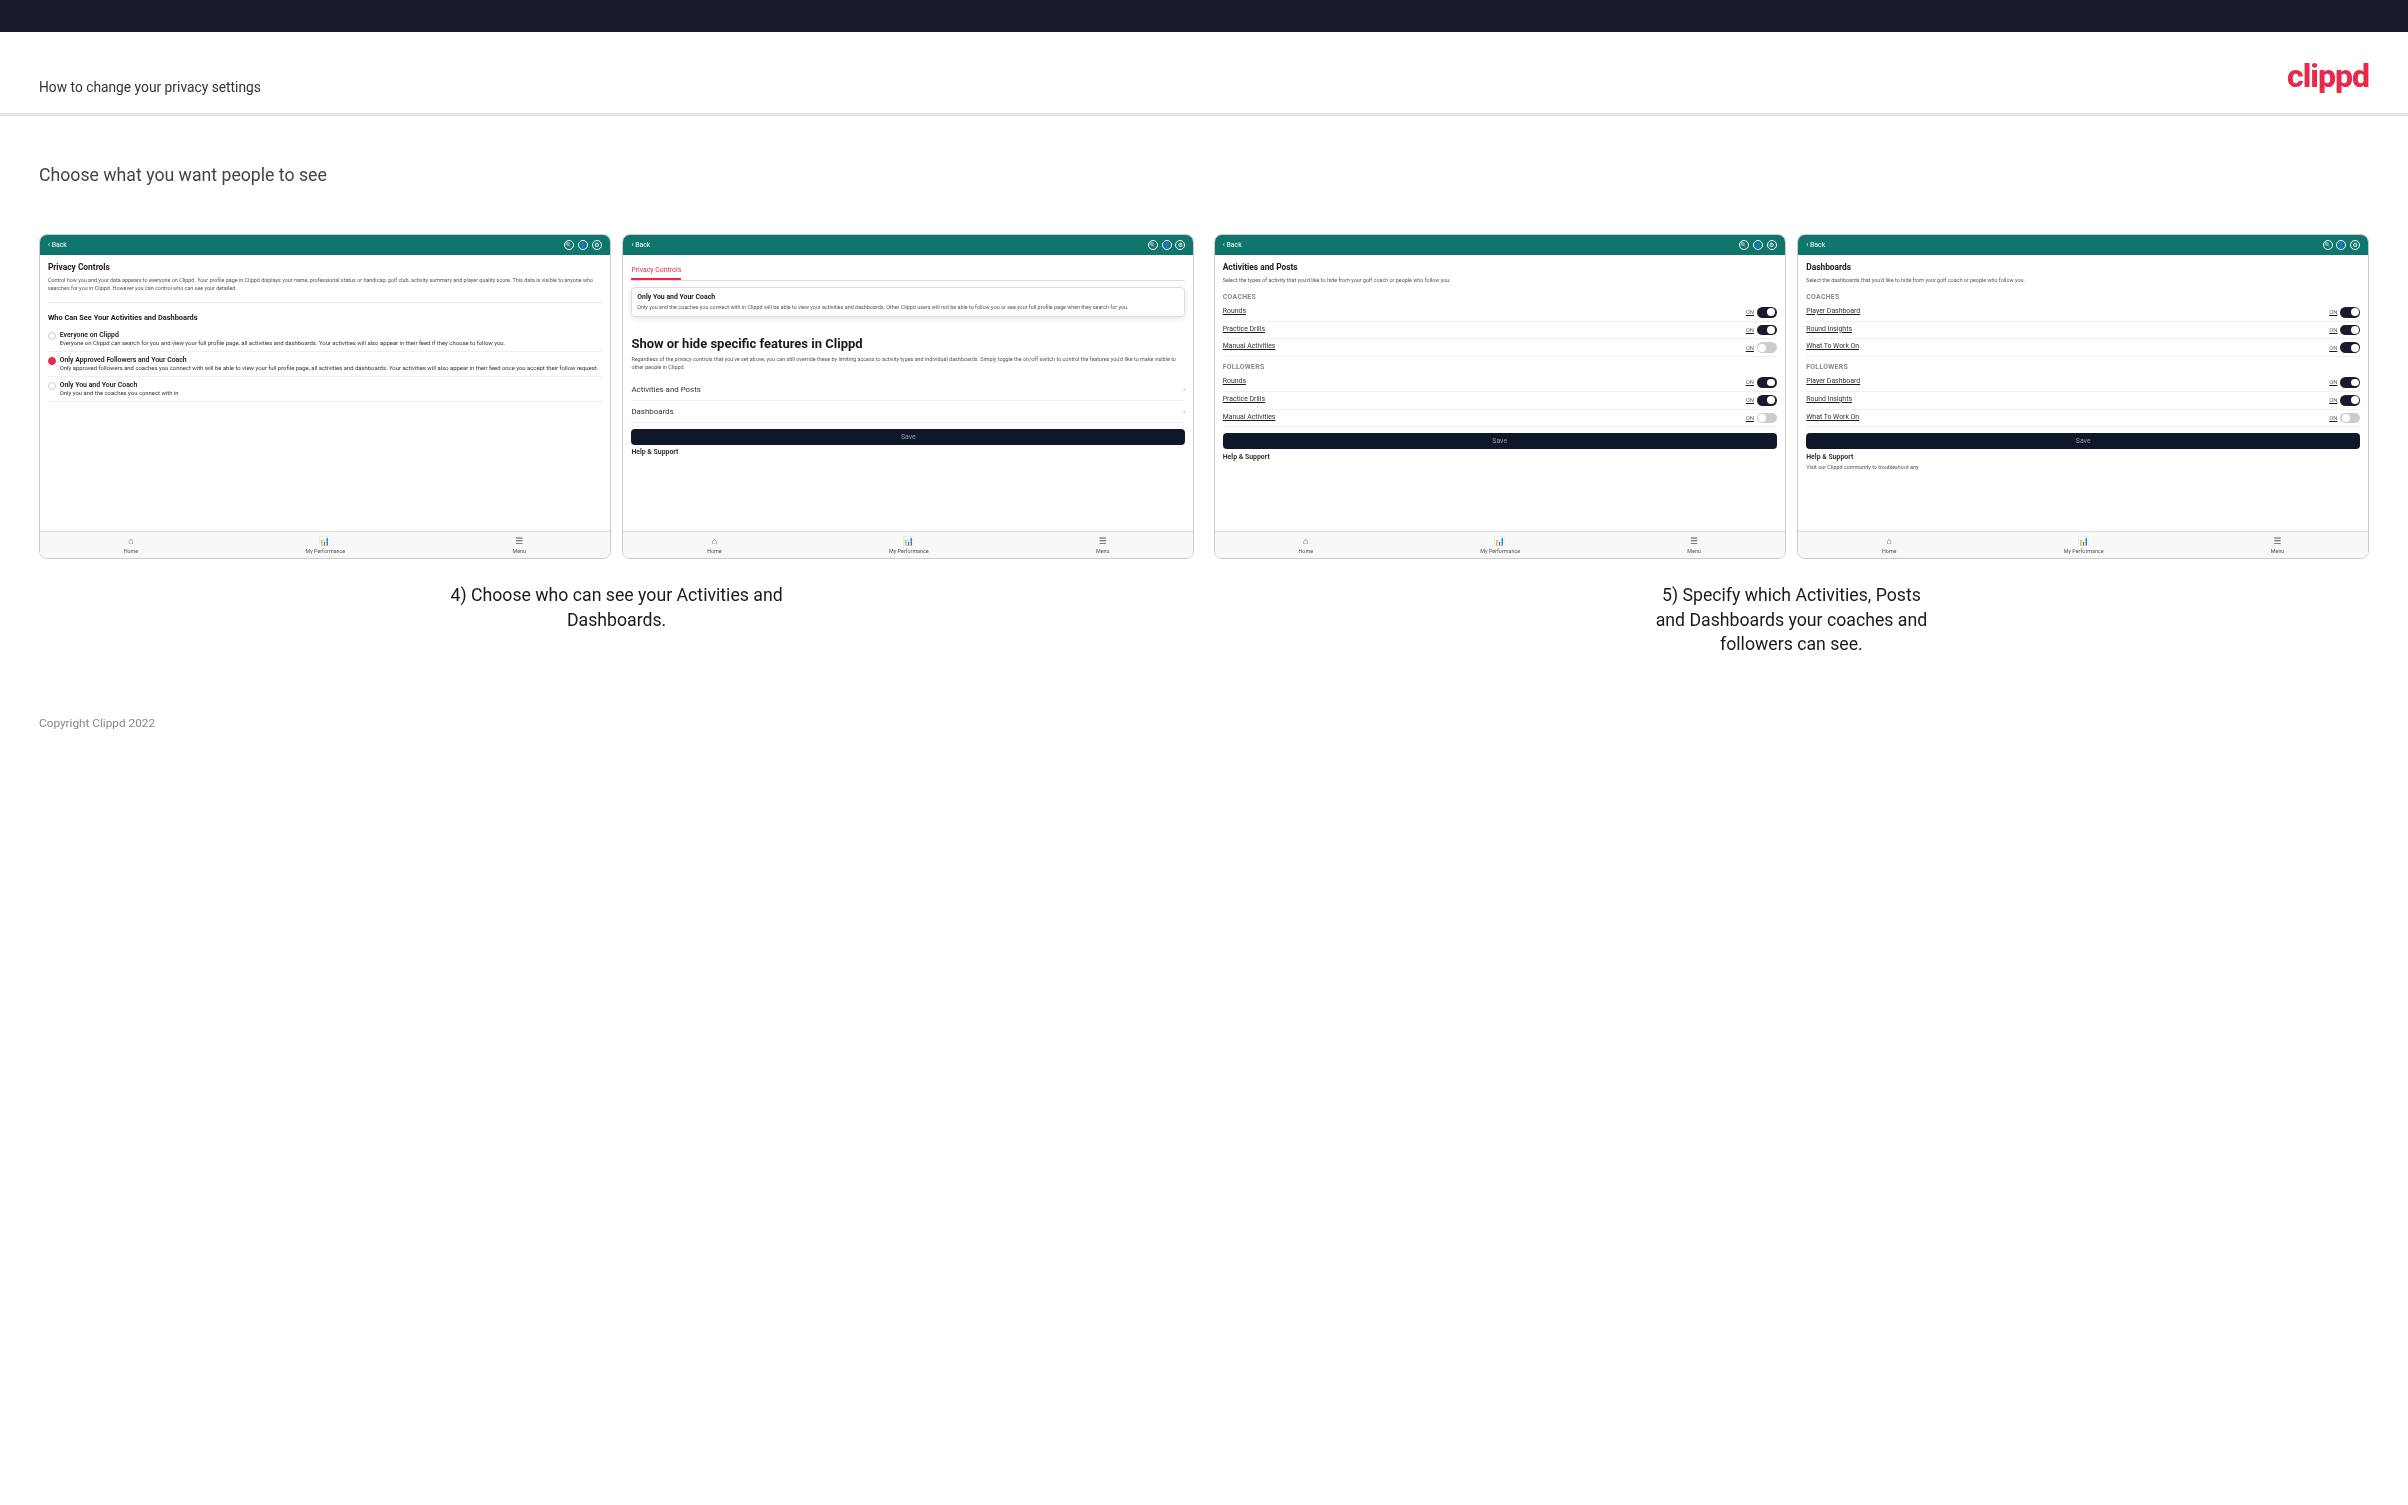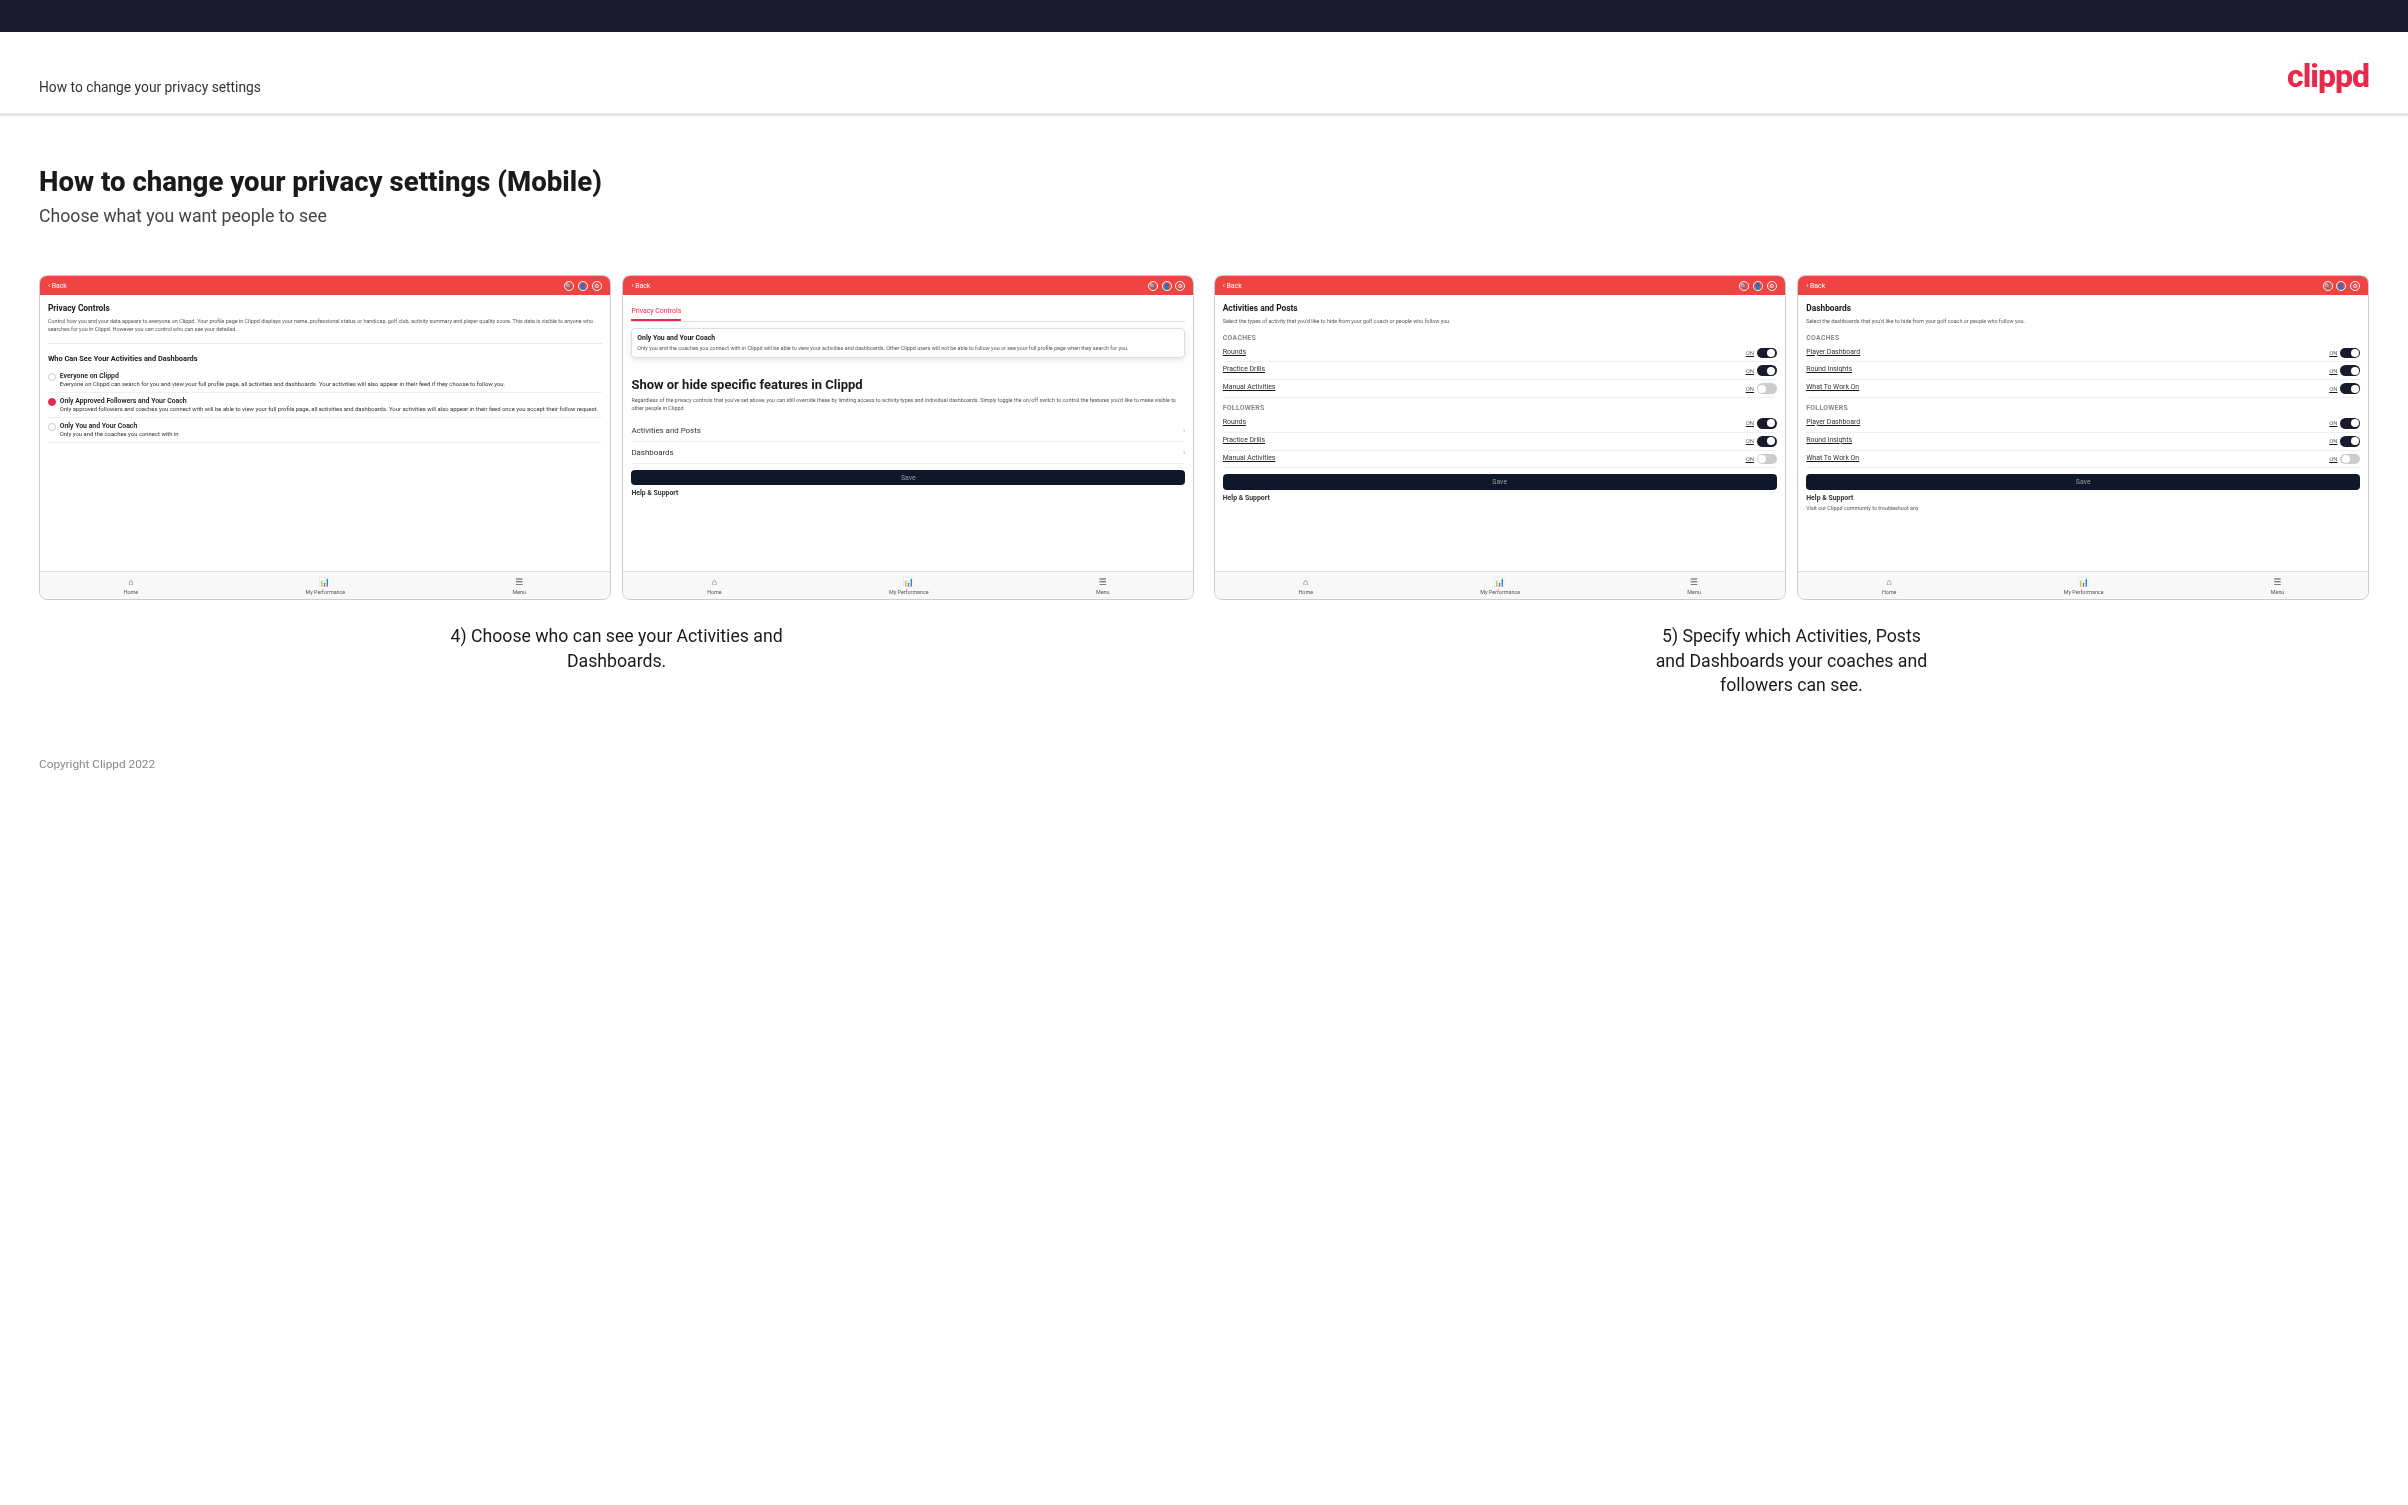--- a/index.html
+++ b/index.html
@@ -88,21 +88,21 @@
       background: #fff;
       border: 1.5px solid #ccc;
       border-radius: 7.9px;
       overflow: hidden;
       flex: 1;
       min-width: 0;
       font-size: 6.9px;
     }
 
     .mobile-header {
-      background: #ef4444;
+      background: #0f766e;
       display: flex;
       align-items: center;
       justify-content: space-between;
       padding: 4.9px 7.9px;
       color: #fff;
       font-size: 6.9px;
     }
     .mobile-header-back {
       display: flex;
       align-items: center;
@@ -337,21 +337,20 @@
 <div class="top-bar"></div>
 
 <div class="header">
   <span class="header-title">How to change your privacy settings</span>
   <span class="logo">clippd</span>
 </div>
 
 <div style="height:1px; background:#e0e0e0; margin: 0 0;"></div>
 
 <div class="main-content">
-  <h1 class="page-title">How to change your privacy settings (Mobile)</h1>
   <p class="page-subtitle">Choose what you want people to see</p>
 
   <div class="screenshots-row">
 
     <div class="screenshot-group">
       <div class="screenshot-pair">
 
         <div class="mobile-screen">
           <div class="mobile-header">
             <span class="mobile-header-back">‹ Back</span>

